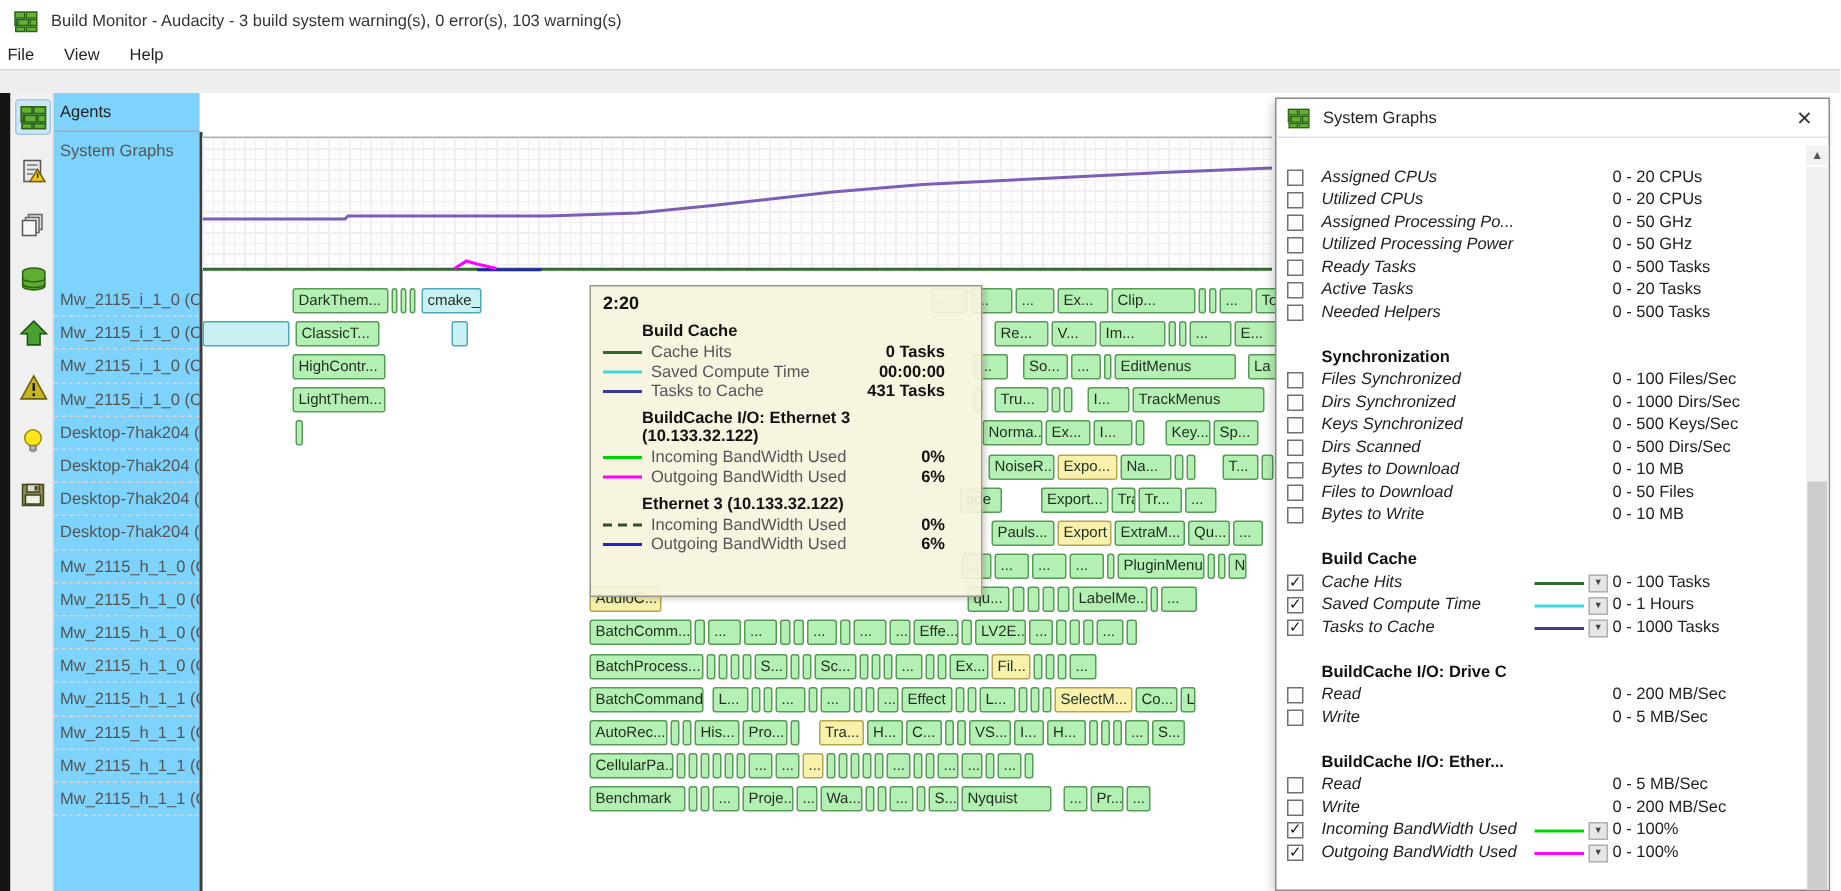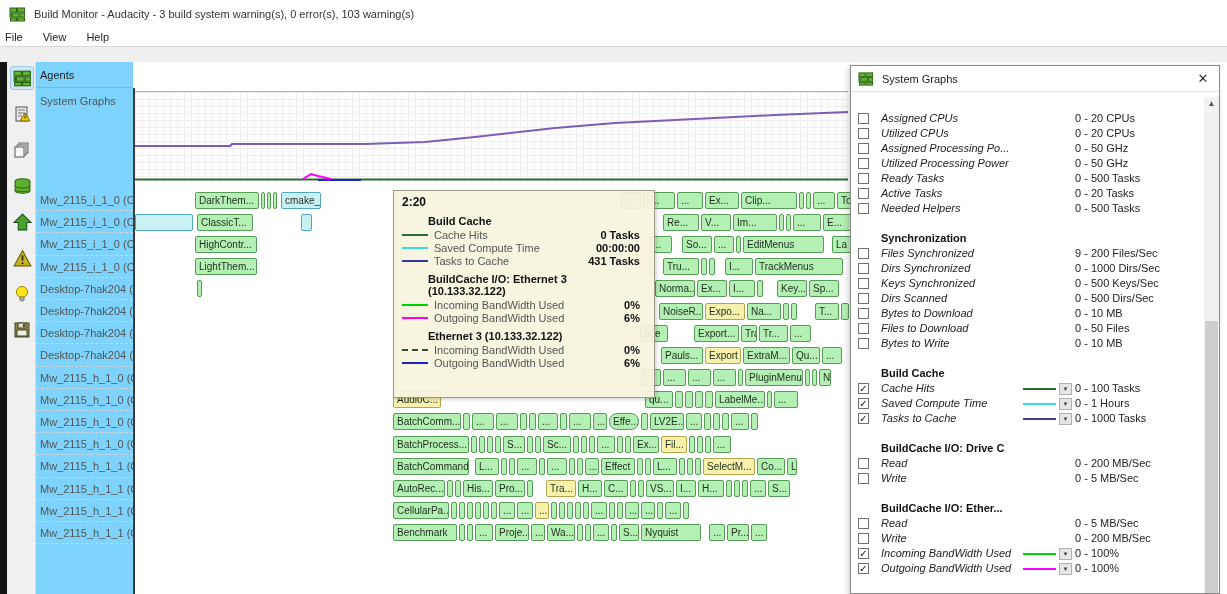--- a/index.html
+++ b/index.html
@@ -41,21 +41,21 @@
   .bar.c{background:#c9f1f4;border-color:#4fa9ba;}
   .bar.s{padding:0;}
   
   .tooltip{position:absolute;left:393px;top:190px;width:262px;height:208px;background:rgba(246,243,221,0.93);
     border:1px solid #9a9a8a;box-shadow:2px 2px 3px rgba(0,0,0,0.15);z-index:5;padding:4px 8px;color:#222;}
   .tt-time{font-weight:bold;font-size:12px;color:#111;}
   .tt-title{font-weight:bold;margin:6px 0 2px 26px;color:#111;}
   .tt-row{display:flex;align-items:center;margin:1px 0;}
   .tt-swatch{width:26px;flex:0 0 26px;height:0;border-top-width:2px;border-top-style:solid;margin-right:6px;}
   .tt-label{flex:1;color:#555;}
-  .tt-val{font-weight:bold;color:#111;margin-right:6px;}
+  .tt-val{font-weight:bold;color:#111;margin-right:16px;}
   
   .panel{position:absolute;left:850px;top:65px;width:370px;height:529px;background:#fff;border:1px solid #8a8a8a;
     box-shadow:-2px 2px 6px rgba(0,0,0,0.18);z-index:10;}
   .panel-title{height:26px;display:flex;align-items:center;border-bottom:1px solid #e0e0e0;}
   .panel-title .appicon{margin-left:7px;margin-right:8px;width:16px;height:16px;}
   .panel-close{margin-left:auto;margin-right:6px;width:20px;height:20px;display:flex;align-items:center;justify-content:center;
     font-size:13px;color:#333;}
   .panel-cols{position:absolute;left:0;top:27px;right:0;height:17px;border-bottom:1px solid #c9c9c9;color:#222;}
   .panel-cols span{position:absolute;top:2px;}
   .colsep{position:absolute;top:0;height:17px;width:1px;background:#c9c9c9;}
@@ -311,21 +311,21 @@
         <div class="bar g" style="width: 68px; margin-left: 258px;">BatchComm...</div>
         <div class="bar g s" style="width: 7px;"></div>
         <div class="bar g" style="width: 22px;">...</div>
         <div class="bar g" style="width: 22px;">...</div>
         <div class="bar g s" style="width: 7px;"></div>
         <div class="bar g s" style="width: 7px;"></div>
         <div class="bar g" style="width: 20px;">...</div>
         <div class="bar g s" style="width: 7px;"></div>
         <div class="bar g" style="width: 22px;">...</div>
         <div class="bar g" style="width: 14px;">...</div>
-        <div class="bar g" style="width: 30px; border-radius: 8px;">Effe...</div>
+        <div class="bar g" style="width: 30px;">Effe...</div>
         <div class="bar g s" style="width: 7px;"></div>
         <div class="bar g" style="width: 34px;">LV2E...</div>
         <div class="bar g" style="width: 16px;">...</div>
         <div class="bar g s" style="width: 7px;"></div>
         <div class="bar g s" style="width: 7px;"></div>
         <div class="bar g s" style="width: 7px;"></div>
         <div class="bar g" style="width: 18px;">...</div>
         <div class="bar g s" style="width: 7px;"></div>
       </div>
       <div class="grow">
@@ -537,21 +537,21 @@
           <span class="plabel">Needed Helpers</span>
           <span class="pscale">0 - 500 Tasks</span>
         </div>
         <div class="prow"></div>
         <div class="prow">
           <span class="phead">Synchronization</span>
         </div>
         <div class="prow">
           <span class="cb"></span>
           <span class="plabel">Files Synchronized</span>
-          <span class="pscale">9 - 200 Files/Sec</span>
+          <span class="pscale">0 - 100 Files/Sec</span>
         </div>
         <div class="prow">
           <span class="cb"></span>
           <span class="plabel">Dirs Synchronized</span>
           <span class="pscale">0 - 1000 Dirs/Sec</span>
         </div>
         <div class="prow">
           <span class="cb"></span>
           <span class="plabel">Keys Synchronized</span>
           <span class="pscale">0 - 500 Keys/Sec</span>

